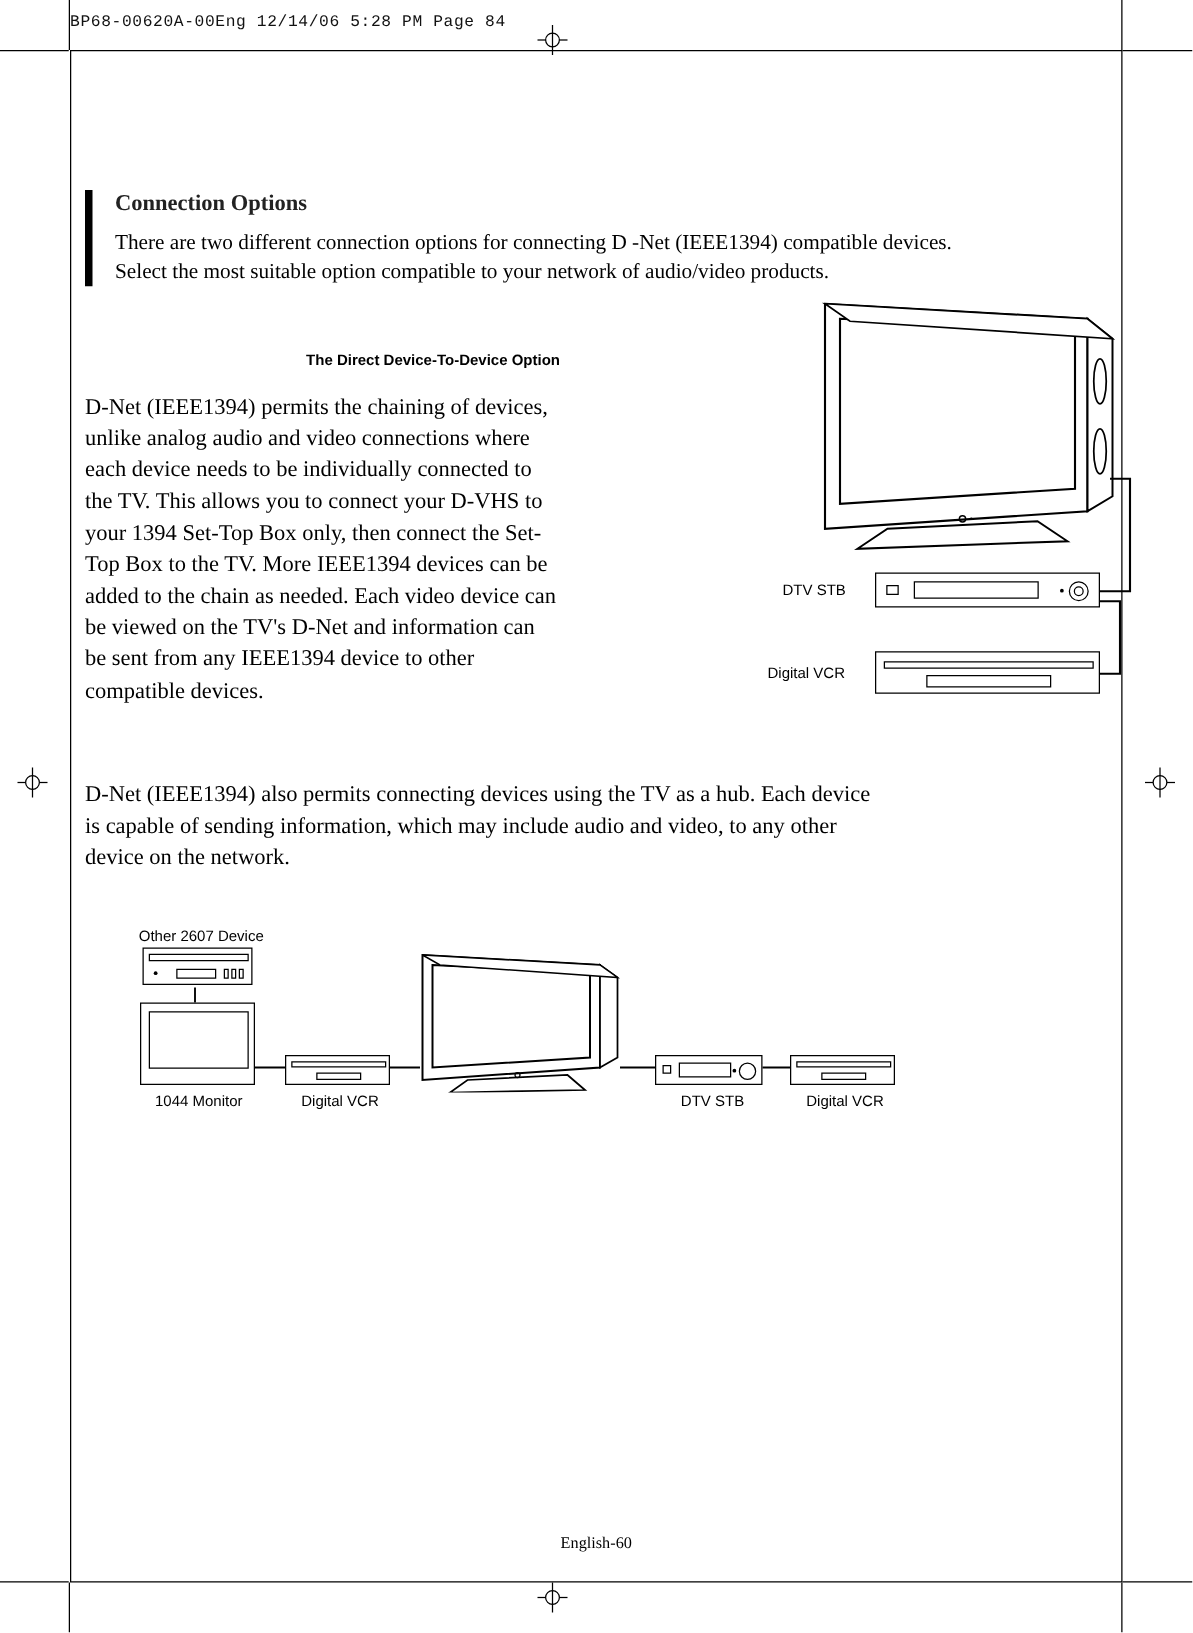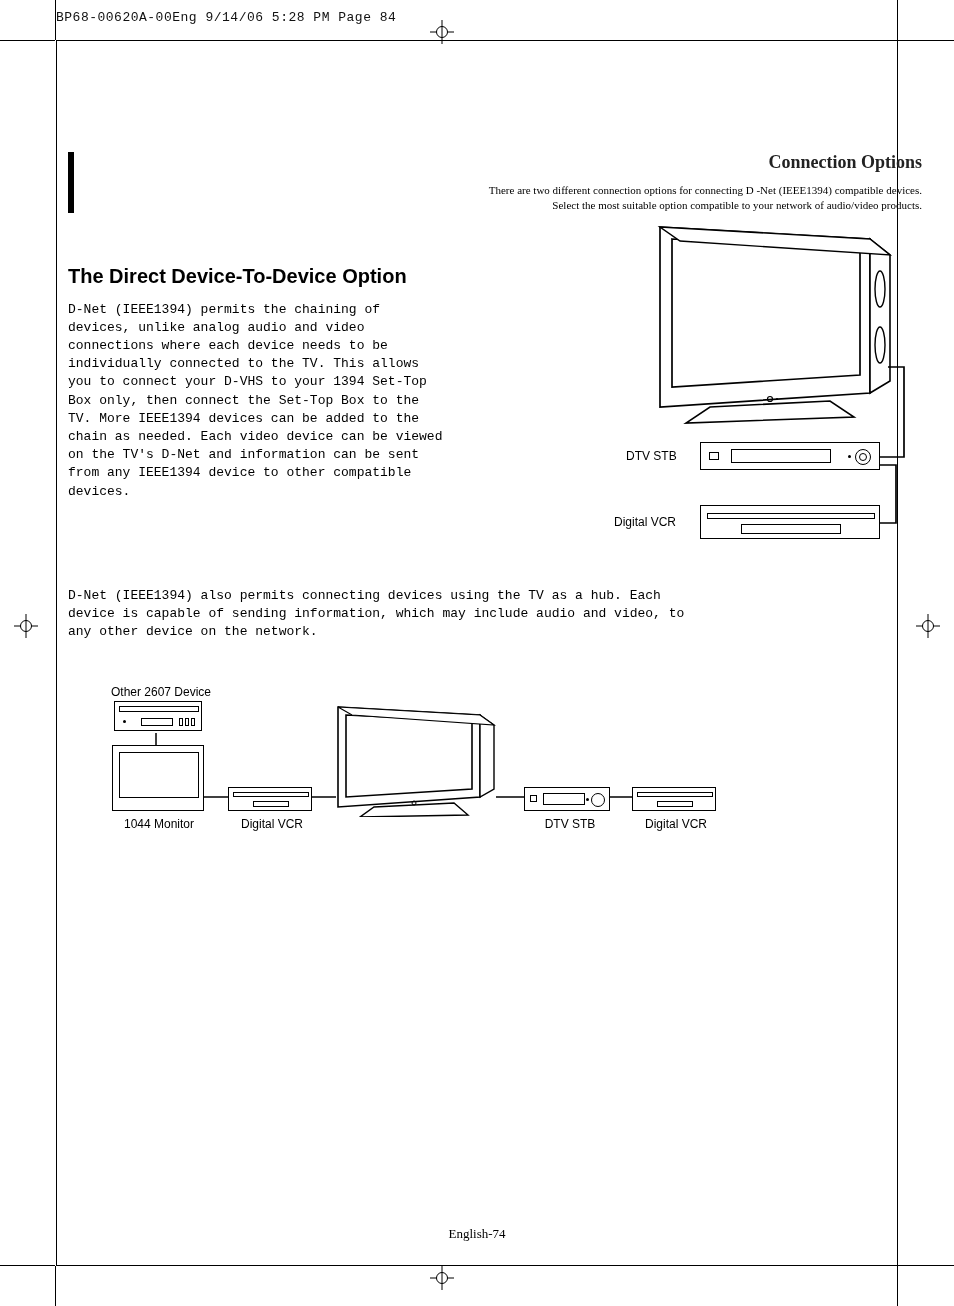--- a/index.html
+++ b/index.html
@@ -53,52 +53,52 @@
   .content {
     position: absolute;
     left: 68px;
     right: 32px;
     top: 152px;
   }
 
   .section-head {
     display: flex;
     align-items: flex-start;
-    text-align: right;
   }
   .section-bar {
     width: 6px;
     background: #000;
     margin-right: 18px;
     align-self: stretch;
   }
   .section-heading {
     font-family: "Times New Roman", Times, serif;
     font-weight: bold;
     font-size: 18px;
     color: #222;
     margin: 0 0 10px 0;
   }
   .section-intro {
     font-family: "Times New Roman", Times, serif;
-    font-size: 11px;
+    font-size: 17px;
     line-height: 1.35;
     color: #000;
     margin: 0;
   }
 
   .sub-head {
     font-family: Arial, Helvetica, sans-serif;
     font-weight: bold;
-    font-size: 20px;
+    font-size: 12px;
     margin: 52px 0 8px 0;
+    text-align: right;
   }
   .body-text {
-    font-family: Liberation Mono, monospace;
-    font-size: 13px;
+    font-family: Liberation Serif, serif;
+    font-size: 18px;
     line-height: 1.4;
     max-width: 380px;
   }
 
   .row1 {
     display: flex;
     justify-content: space-between;
     align-items: flex-start;
   }
 
@@ -148,21 +148,21 @@
     bottom: 64px;
     left: 0; right: 0;
     text-align: center;
     font-family: "Times New Roman", Times, serif;
     font-size: 13px;
   }
 </style>
 </head>
 <body>
 
-<div class="header-line">BP68-00620A-00Eng  9/14/06  5:28 PM  Page 84</div>
+<div class="header-line">BP68-00620A-00Eng  12/14/06  5:28 PM  Page 84</div>
 
 <div class="page"></div>
 
 <div class="crop-line vline-top" style="left:55px; top:0;"></div>
 
 <div class="crop-line vline-top" style="left:897px; top:0;"></div>
 
 <div class="crop-line vline-top" style="left:55px; bottom:0; top:auto;"></div>
 
 <div class="crop-line vline-top" style="left:897px; bottom:0; top:auto;"></div>
@@ -308,13 +308,13 @@
       <div class="dev-box" style="position:absolute; left:536px; top:100px; width:84px; height:24px;">
         <div class="slot" style="left:4px; top:4px; width:76px; height:5px;"></div>
         <div class="slot" style="left:24px; top:13px; width:36px; height:6px;"></div>
       </div>
       <div class="tiny-label" style="left:540px; top:130px; width:80px;">Digital VCR</div>
     </div>
   </div>
 
 </div>
 
-<div class="footer">English-74</div>
+<div class="footer">English-60</div>
 
 </body></html>

